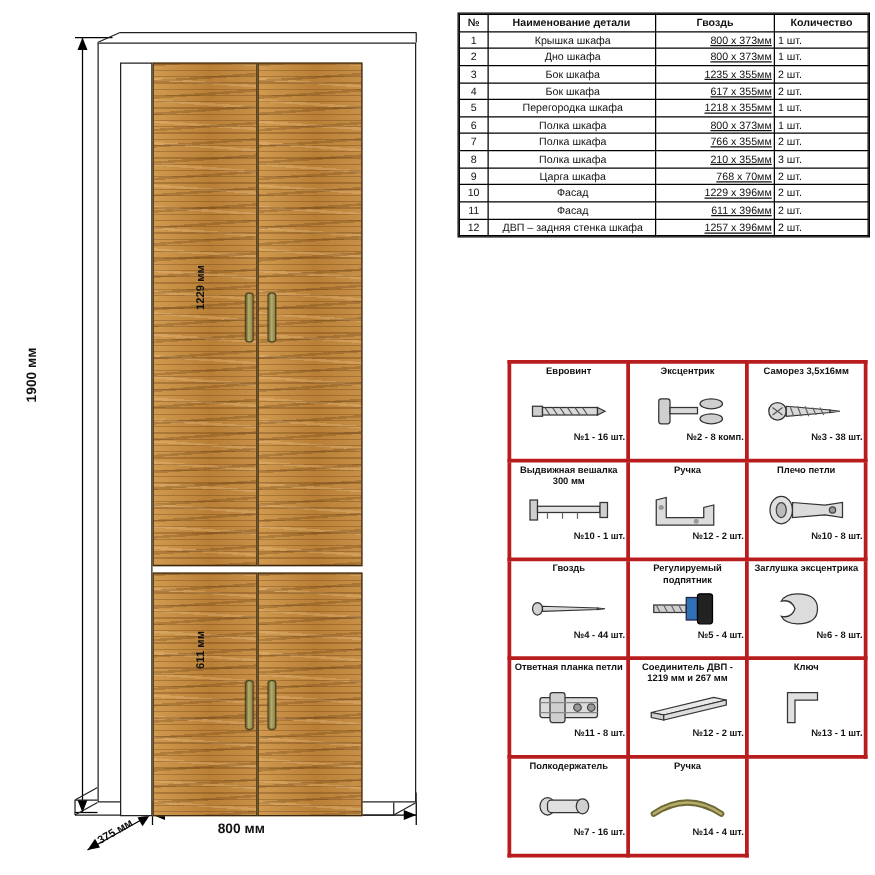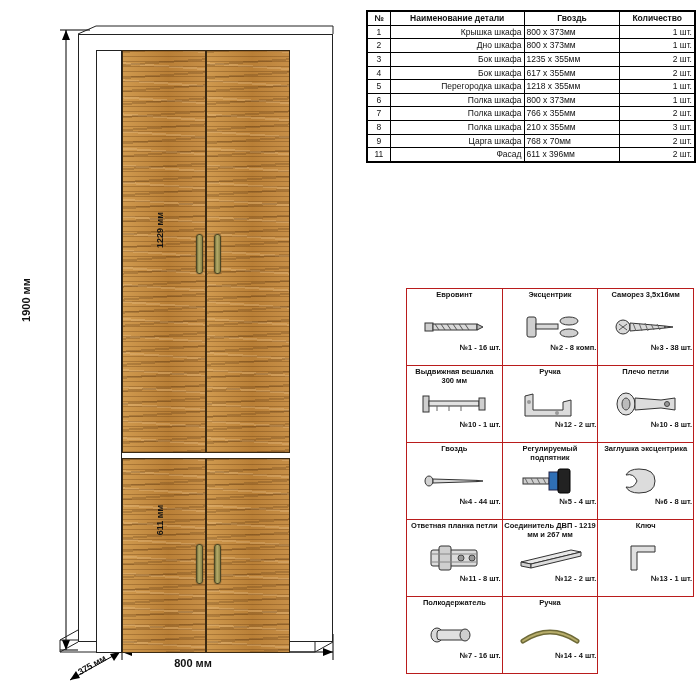--- a/index.html
+++ b/index.html
@@ -47,28 +47,28 @@
   .dim-611{position:absolute;left:160px;top:520px;transform:translate(-50%,-50%) rotate(-90deg);font-size:9px;font-weight:bold;white-space:nowrap;}
   .dim-800{position:absolute;left:193px;top:663px;transform:translate(-50%,-50%);font-size:11px;font-weight:bold;}
   .dim-375{position:absolute;left:92px;top:665px;transform:translate(-50%,-50%) rotate(-30deg);font-size:9px;font-weight:bold;white-space:nowrap;}
 
   
   .parts{position:absolute;left:366px;top:10px;width:328px;border:1px solid #000;border-collapse:collapse;background:#fff;}
   .parts table{border-collapse:collapse;width:328px;font-size:8.5px;}
   .parts th,.parts td{border:1px solid #000;padding:1px 2px;line-height:1.25;}
   .parts th{font-weight:bold;text-align:center;font-size:8.5px;}
   .parts td.num{text-align:center;width:16px;}
-  .parts td.nm{text-align:right;padding-left:4px;}
-  .parts td.sz{text-align:left;}
-  .parts td.qt{text-align:right;}
+  .parts td.nm{text-align:center;padding-left:4px;}
+  .parts td.sz{text-align:right;text-decoration:underline;}
+  .parts td.qt{text-align:left;}
 
   
   .hw{position:absolute;left:406px;top:288px;width:288px;border-collapse:collapse;}
   .hw table{border-collapse:collapse;width:288px;}
-  .hw td{border:1px solid #b91c1c;width:96px;height:72px;vertical-align:top;text-align:center;padding:2px 1px;}
+  .hw td{border:3px solid #b91c1c;width:96px;height:72px;vertical-align:top;text-align:center;padding:2px 1px;}
   .hw .ttl{font-size:7.5px;font-weight:bold;line-height:1.15;display:block;height:20px;}
   .hw .art{display:block;height:32px;}
   .hw .qty{font-size:7.5px;font-weight:bold;display:block;text-align:right;}
   .hw td.blank{border:none;}
 </style>
 </head>
 <body>
 
 <div class="wrap">
 
@@ -194,23 +194,35 @@
             <td class="sz">210 х 355мм</td>
             <td class="qt">3 шт.</td>
           </tr>
           <tr>
             <td class="num">9</td>
             <td class="nm">Царга шкафа</td>
             <td class="sz">768 х 70мм</td>
             <td class="qt">2 шт.</td>
           </tr>
           <tr>
+            <td class="num">10</td>
+            <td class="nm">Фасад</td>
+            <td class="sz">1229 х 396мм</td>
+            <td class="qt">2 шт.</td>
+          </tr>
+          <tr>
             <td class="num">11</td>
             <td class="nm">Фасад</td>
             <td class="sz">611 х 396мм</td>
+            <td class="qt">2 шт.</td>
+          </tr>
+          <tr>
+            <td class="num">12</td>
+            <td class="nm">ДВП – задняя стенка шкафа</td>
+            <td class="sz">1257 х 396мм</td>
             <td class="qt">2 шт.</td>
           </tr>
         </tbody>
     </table>
   </div>
 
   <div class="hw">
     <table>
         <tbody id="hw-body">
           <tr>

